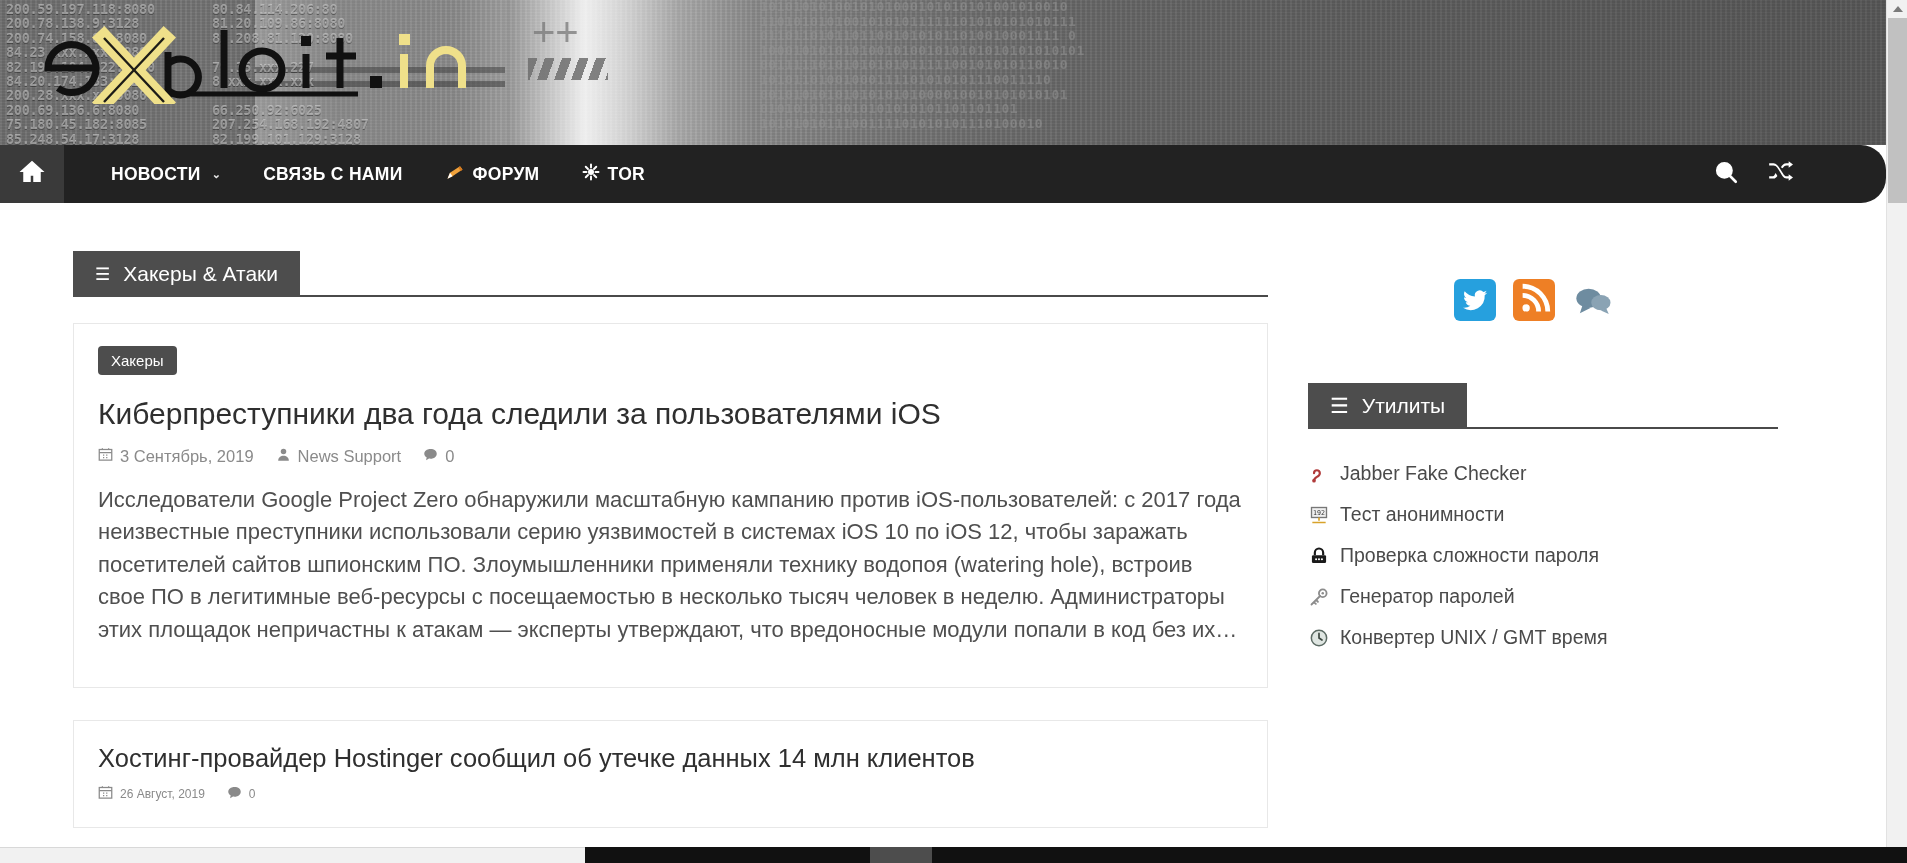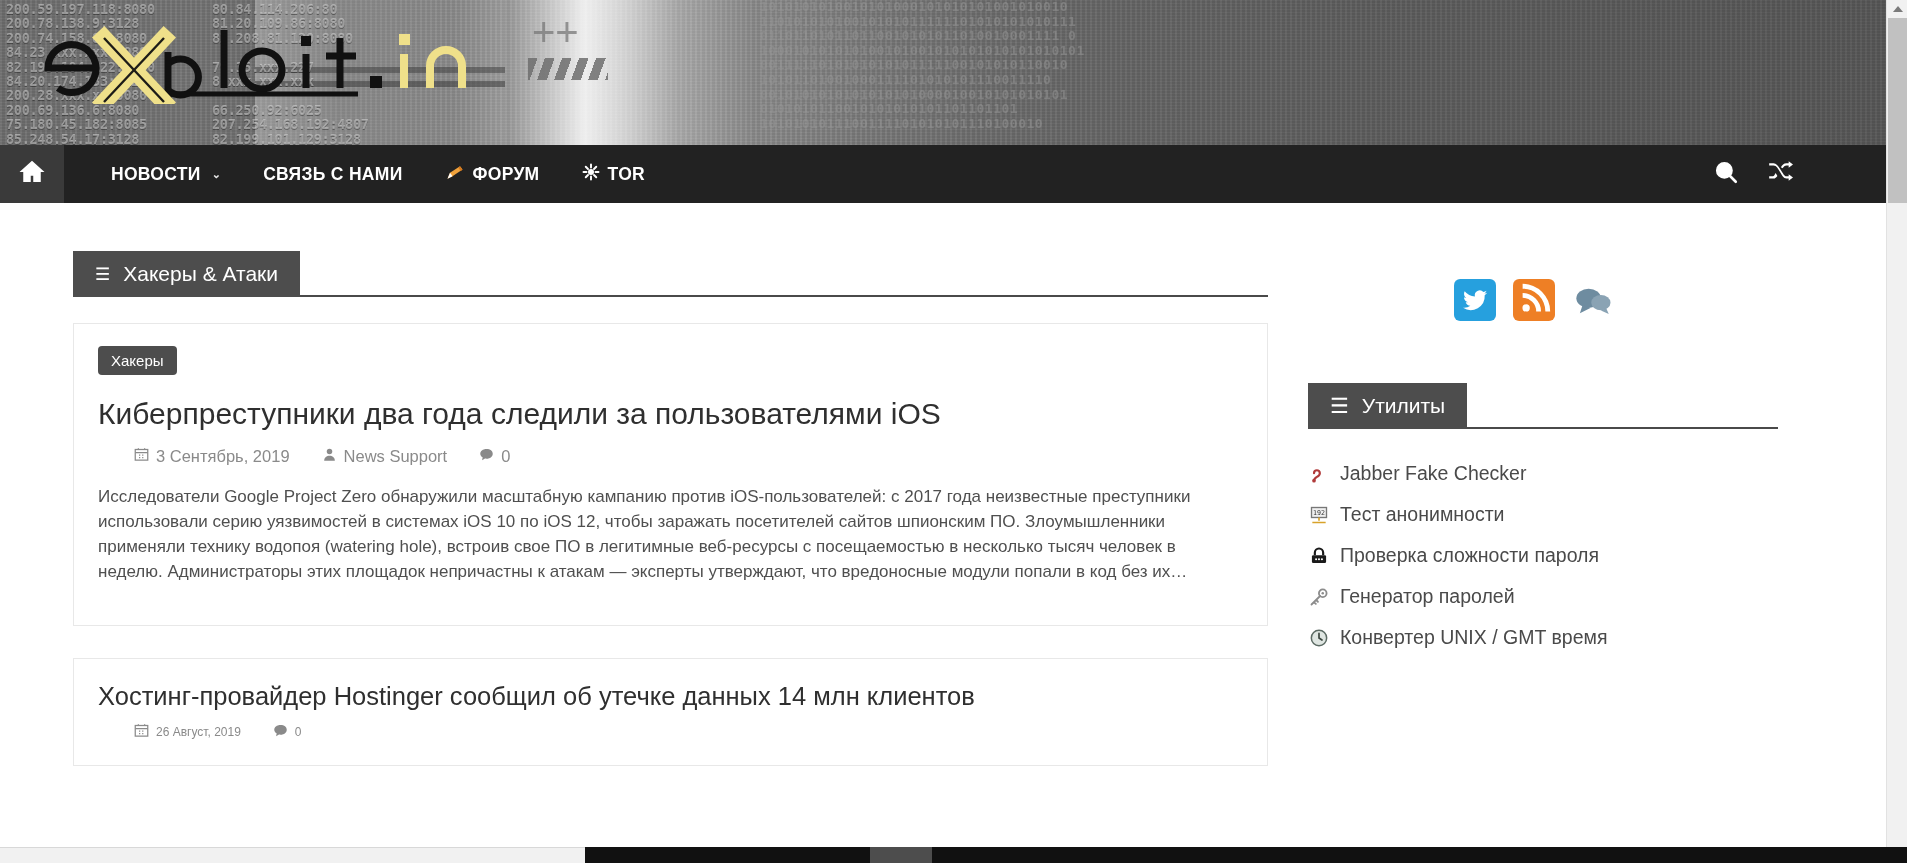--- a/index.html
+++ b/index.html
@@ -89,21 +89,21 @@
     font-family:"DejaVu Sans", sans-serif;
     user-select:none;
   }
   .logo svg { display:block; }
 
   
   .navbar {
     position:relative;
     width:1886px; height:58px;
     background:#222222;
-    display:flex; align-items:stretch;
+    display:flex; align-items:stretch;border-radius:25px;
   }
   .nav-home {
     width:64px; background:#3a3a3a;
     display:flex; align-items:center; justify-content:center;
     cursor:pointer;
   }
   .nav-home svg { width:30px; height:30px; }
   .nav-items { display:flex; align-items:stretch; margin-left:26px; }
   .nav-item {
     display:flex; align-items:center; gap:8px;
@@ -170,28 +170,28 @@
     border-radius:4px;
     margin-bottom:12px;
     cursor:pointer;
   }
   .card-title {
     font-size:30px; font-weight:normal; color:#2f2f2f;
     line-height:1.25; margin:8px 0 14px 0; cursor:pointer;
   }
   .card.compact .card-title { font-size:25.5px; margin:0 0 10px 0; }
   .meta {
-    display:flex; align-items:center; gap:32px;
-    color:#8a8a8a; font-size:16.5px; margin-bottom:18px;margin-left:36px;
+    display:flex; align-items:center; gap:22px;
+    color:#8a8a8a; font-size:16.5px; margin-bottom:18px;
   }
   .card.compact .meta { margin-bottom:2px; font-size:12px; }
   .meta span.mi { display:inline-flex; align-items:center; gap:7px; }
   .meta svg { width:15px; height:15px; fill:#8a8a8a; }
   .excerpt {
-    font-size:17px; line-height:1.48; color:#4f4f4f;
+    font-size:22px; line-height:1.48; color:#4f4f4f;
   }
 
   
   .social-row { display:flex; gap:17px; margin:0 0 62px 146px; }
   .soc { width:42px; height:42px; cursor:pointer; }
   .soc svg { width:42px; height:42px; display:block; }
 
   .side-head {
     position:relative; height:46px;
     border-bottom:2px solid #4a4a4a; margin-bottom:24px;

